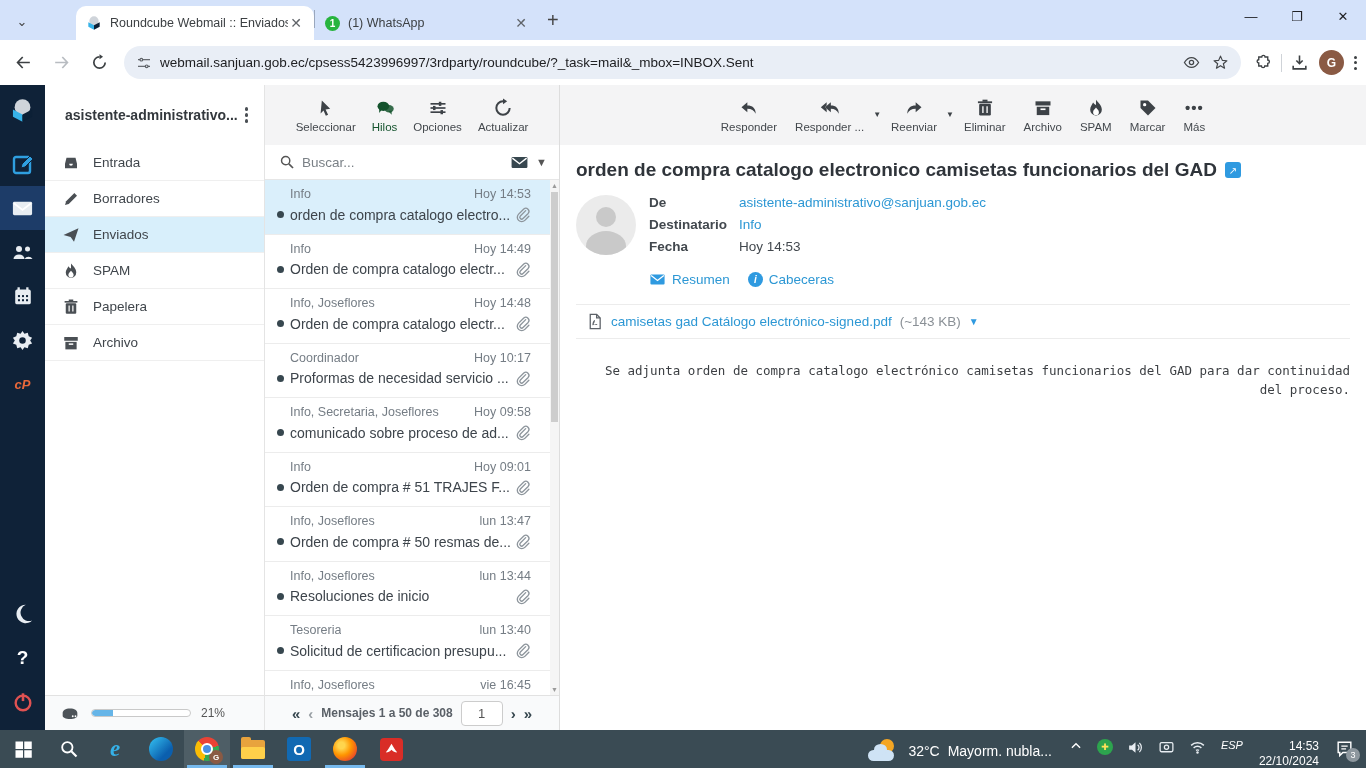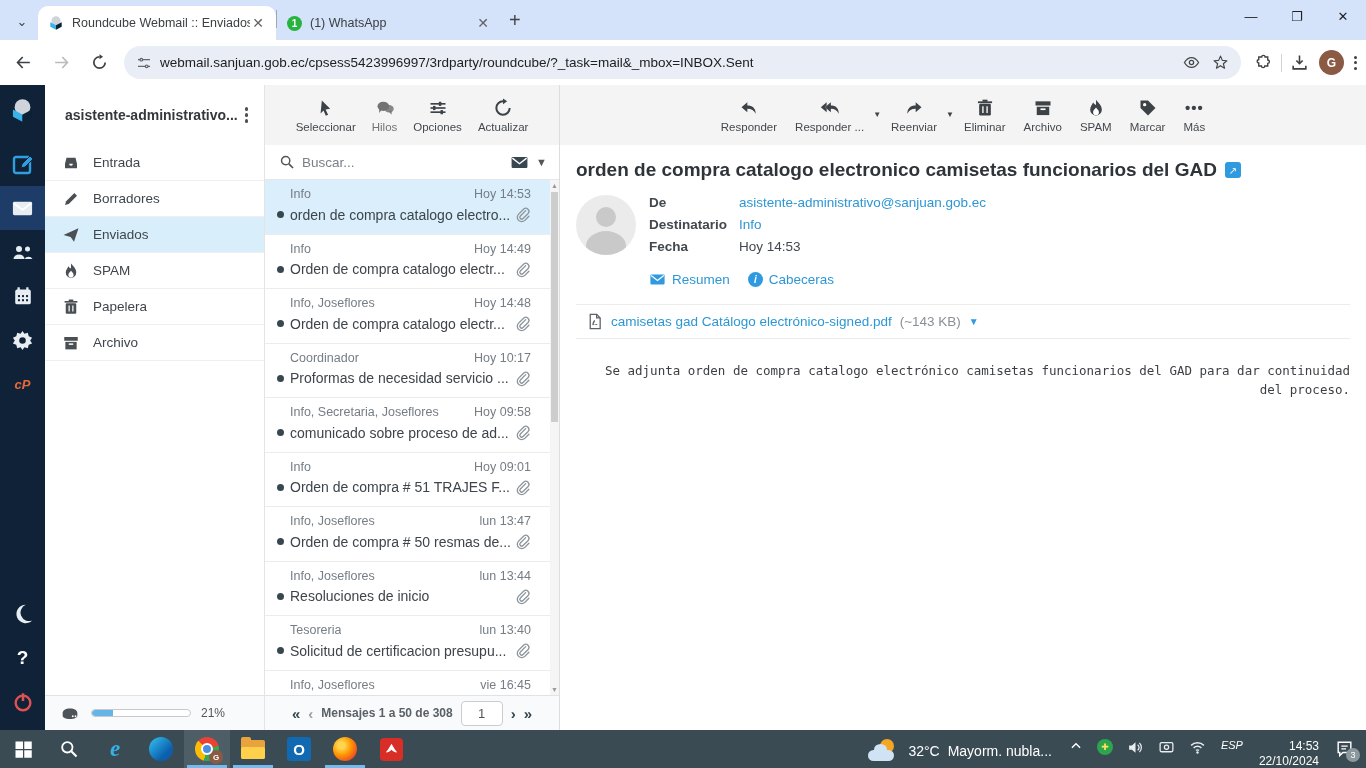--- a/index.html
+++ b/index.html
@@ -4,21 +4,21 @@
 <style>
   * { margin:0; padding:0; box-sizing:border-box; }
   html,body { width:1366px; height:768px; overflow:hidden; background:#fff;
               font-family:"Liberation Sans", sans-serif; }
   .screen { position:relative; width:1366px; height:768px; }
 
   
   .tabstrip { position:absolute; top:0; left:0; right:0; height:40px; background:#d4e2fa; display:flex; align-items:flex-end; }
   .tab-search-btn { width:28px; height:28px; margin:0 2px 5px 8px; border-radius:8px; display:flex; align-items:center; justify-content:center; color:#444; font-size:13px; }
   .tab { position:relative; height:34px; display:flex; align-items:center; padding:0 10px; font-size:12.5px; color:#3c4043; }
-  .tab.active { background:#fff; border-radius:10px 10px 0 0; width:238px; }
+  .tab.active { background:#fff; border-radius:10px 10px 0 0; width:238px;margin-left:38px; }
   .tab.inactive { width:224px; }
   .tab .t-title { flex:1; overflow:hidden; white-space:nowrap; }
   .tab .t-close { width:16px; height:16px; display:flex; align-items:center; justify-content:center; color:#5f6368; font-size:14px; border-radius:50%; }
   .tab-divider { width:1px; height:18px; background:#9aa7bd; margin-bottom:12px; }
   .newtab-btn { font-size:20px; color:#444; margin:0 0 8px 8px; }
   .fav-badge { width:15px; height:15px; background:#27b43e; border-radius:50%; color:#fff; font-size:10px; font-weight:bold; display:flex; align-items:center; justify-content:center; margin-right:8px; flex:none; }
   .rc-fav { width:16px; height:16px; margin-right:8px; flex:none; }
   .win-controls { position:absolute; right:0; top:0; height:32px; display:flex; }
   .win-btn { width:46px; height:32px; display:flex; align-items:center; justify-content:center; color:#202124; font-size:13px; }
 
@@ -60,21 +60,21 @@
   .quota { position:absolute; left:0; right:0; bottom:0; height:35px; border-top:1px solid #e2e2e2; background:#f9fafb; display:flex; align-items:center; padding:0 12px 0 14px; gap:10px; }
   .quota-track { width:100px; height:8px; border:1px solid #c9c9c9; border-radius:5px; background:#fff; overflow:hidden; }
   .quota-fill { height:100%; background:#66b5e8; border-radius:5px 0 0 5px; }
   .quota-pct { font-size:12px; color:#555; }
 
   
   .list { width:295px; border-right:1px solid #ddd; position:relative; flex:none; display:flex; flex-direction:column; }
   .list-toolbar { height:60px; background:#f4f4f5; display:flex; align-items:center; justify-content:center; gap:4px; flex:none; }
   .tb-btn { display:flex; flex-direction:column; align-items:center; gap:3px; padding:2px 6px; color:#3d4247; }
   .tb-btn span { font-size:11.5px; color:#43484d; }
-  .tb-btn.disabled, .tb-btn.disabled span { color:#737373; }
+  .tb-btn.disabled, .tb-btn.disabled span { color:#14532d; }
   .searchrow { height:35px; background:#fff; border-bottom:1px solid #e6e6e6; display:flex; align-items:center; padding:0 12px 0 14px; gap:7px; flex:none; }
   .searchrow input { flex:1; border:none; outline:none; font-size:13.5px; color:#555; background:transparent; font-family:"Liberation Sans",sans-serif; }
   .searchrow input::placeholder { color:#7a8086; }
   .rows { flex:1; overflow:hidden; position:relative; }
   .msg-row { height:54.5px; border-bottom:1px solid #ececec; padding:7px 28px 0 12px; }
   .msg-row.sel { background:#daeffb; }
   .m-l1 { display:flex; justify-content:space-between; font-size:12.5px; color:#757d85; padding-left:13px; }
   .m-l1 .m-from { white-space:nowrap; overflow:hidden; margin-right:6px; }
   .m-l1 .m-date { flex:none; }
   .m-l2 { display:flex; align-items:center; margin-top:5px; font-size:14px; color:#3d444b; }

